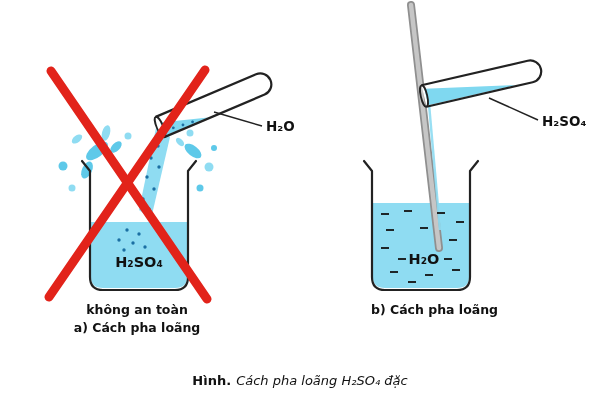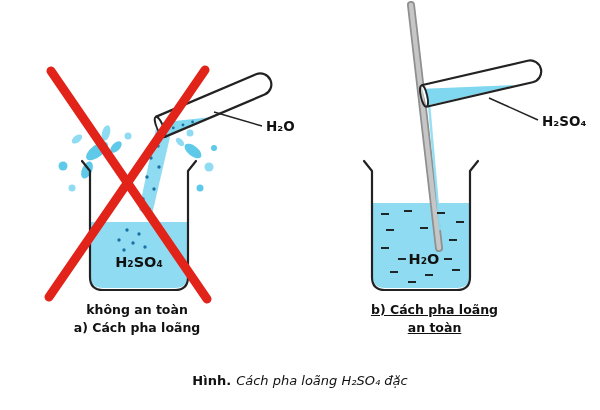--- a/index.html
+++ b/index.html
@@ -19,21 +19,21 @@
   .cap{
     position:absolute;
     text-align:center;
     font-weight:bold;
     font-size:12.5px;
     line-height:1.4;
     color:#111;
   }
   .cap span{display:block;}
   .cap-a{left:42px;top:301px;width:190px;}
-  .cap-b{left:342px;top:301px;width:185px;text-decoration:underline;}
+  .cap-b{left:342px;top:301px;width:185px;}
   .figcaption{
     position:absolute;
     left:0;top:373px;width:600px;
     text-align:center;
     font-size:13px;
     color:#111;
   }
   .figcaption .prefix{font-weight:bold;}
   .figcaption .rest{font-style:italic;margin-left:5px;}
 </style>
@@ -147,20 +147,19 @@
       <text class="svg-label" x="542" y="126" text-anchor="start" font-size="13.5">H₂SO₄</text>
     </g>
   </svg>
 
   <div class="cap cap-a">
     <span>không an toàn</span>
     <span>a) Cách pha loãng</span>
   </div>
   <div class="cap cap-b">
     <span>b) Cách pha loãng</span>
-    <span>an toàn</span>
   </div>
 
   <div class="figcaption">
     <span class="prefix">Hình.</span><span class="rest">Cách pha loãng H₂SO₄ đặc</span>
   </div>
 
 </div>
 
 </body></html>

